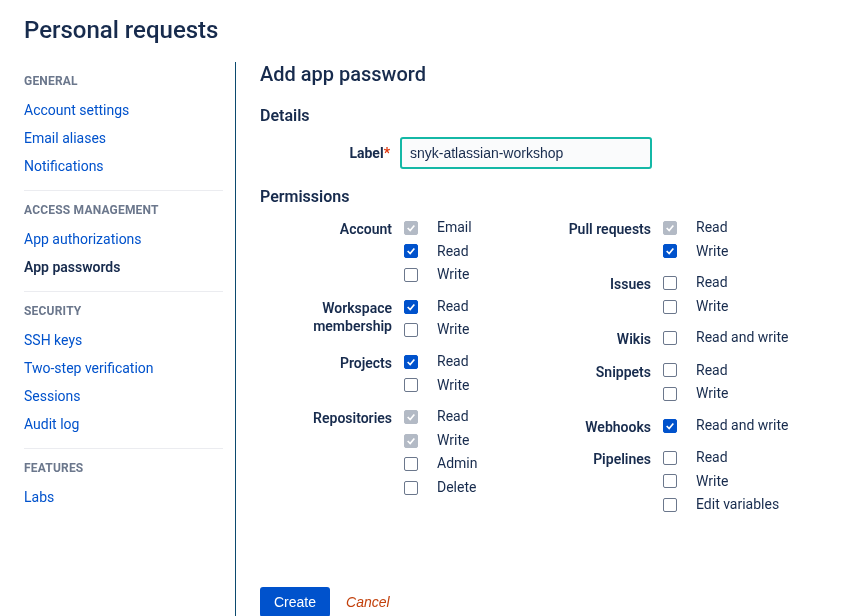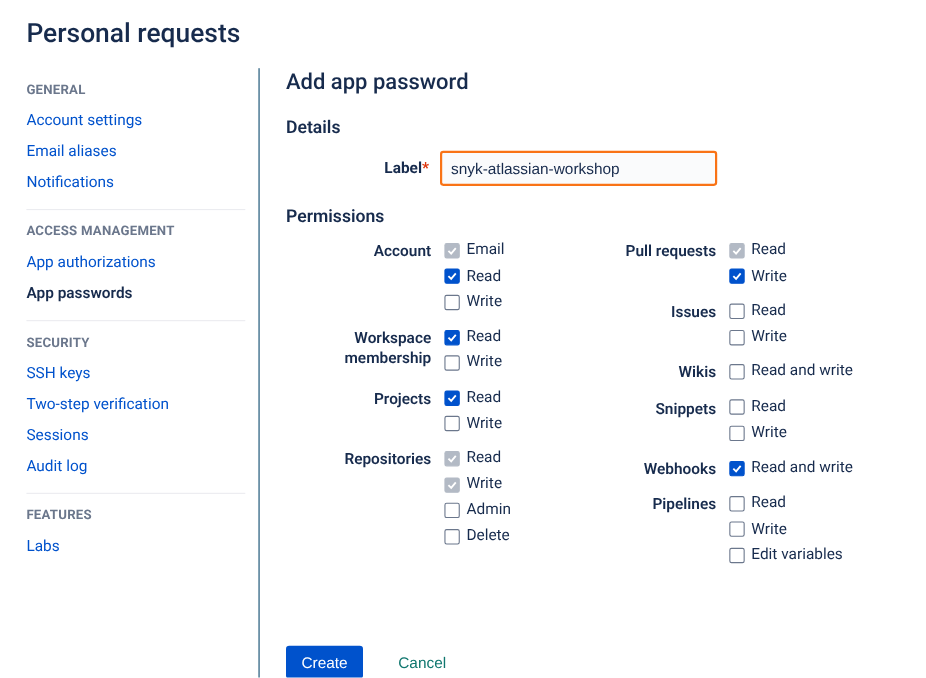--- a/index.html
+++ b/index.html
@@ -89,21 +89,21 @@
     font-size: 14px;
     color: #172B4D;
     font-weight: bold;
   }
   .required {
     color: #DE350B;
   }
   .text-input {
     width: 252px;
     height: 32px;
-    border: 2px solid #f97316;
+    border: 2px solid #14b8a6;
     border-radius: 3px;
     padding: 4px 8px;
     font-size: 14px;
     color: #172B4D;
     background: #FAFBFC;
   }
 
   .permissions-wrap {
     display: flex;
   }
@@ -132,21 +132,21 @@
     width: 118px;
   }
   .perm-options {
     display: flex;
     flex-direction: column;
     gap: 4px;
   }
   .perm-opt {
     display: flex;
     align-items: center;
-    gap: 6px;
+    gap: 19px;
     font-size: 14px;
     color: #172B4D;
     line-height: 1.4;
   }
   .cb {
     width: 14px;
     height: 14px;
     border: 1px solid #6B778C;
     border-radius: 2px;
     background: #fff;
@@ -176,38 +176,39 @@
   .cb path {
     stroke: #fff;
     stroke-width: 2;
     fill: none;
   }
 
   .actions {
     margin-top: 60px;
     display: flex;
     align-items: center;
-    gap: 28px;
+    gap: 12px;
   }
   .btn-primary {
     background: #0052CC;
     color: #fff;
     border: none;
     border-radius: 3px;
     padding: 7px 14px;
     font-size: 14px;
     cursor: pointer;
   }
   .btn-link {
-    color: #0f766e;
+    color: #c2410c;
     background: none;
     border: none;
     font-size: 14px;
     cursor: pointer;
     padding: 7px 4px;
+    font-style: italic;
   }
 </style>
 </head>
 <body>
 
 <div class="page-title">Personal requests</div>
 
 <div class="content">
   <nav class="sidebar">
       <div class="side-group-title">GENERAL</div>

